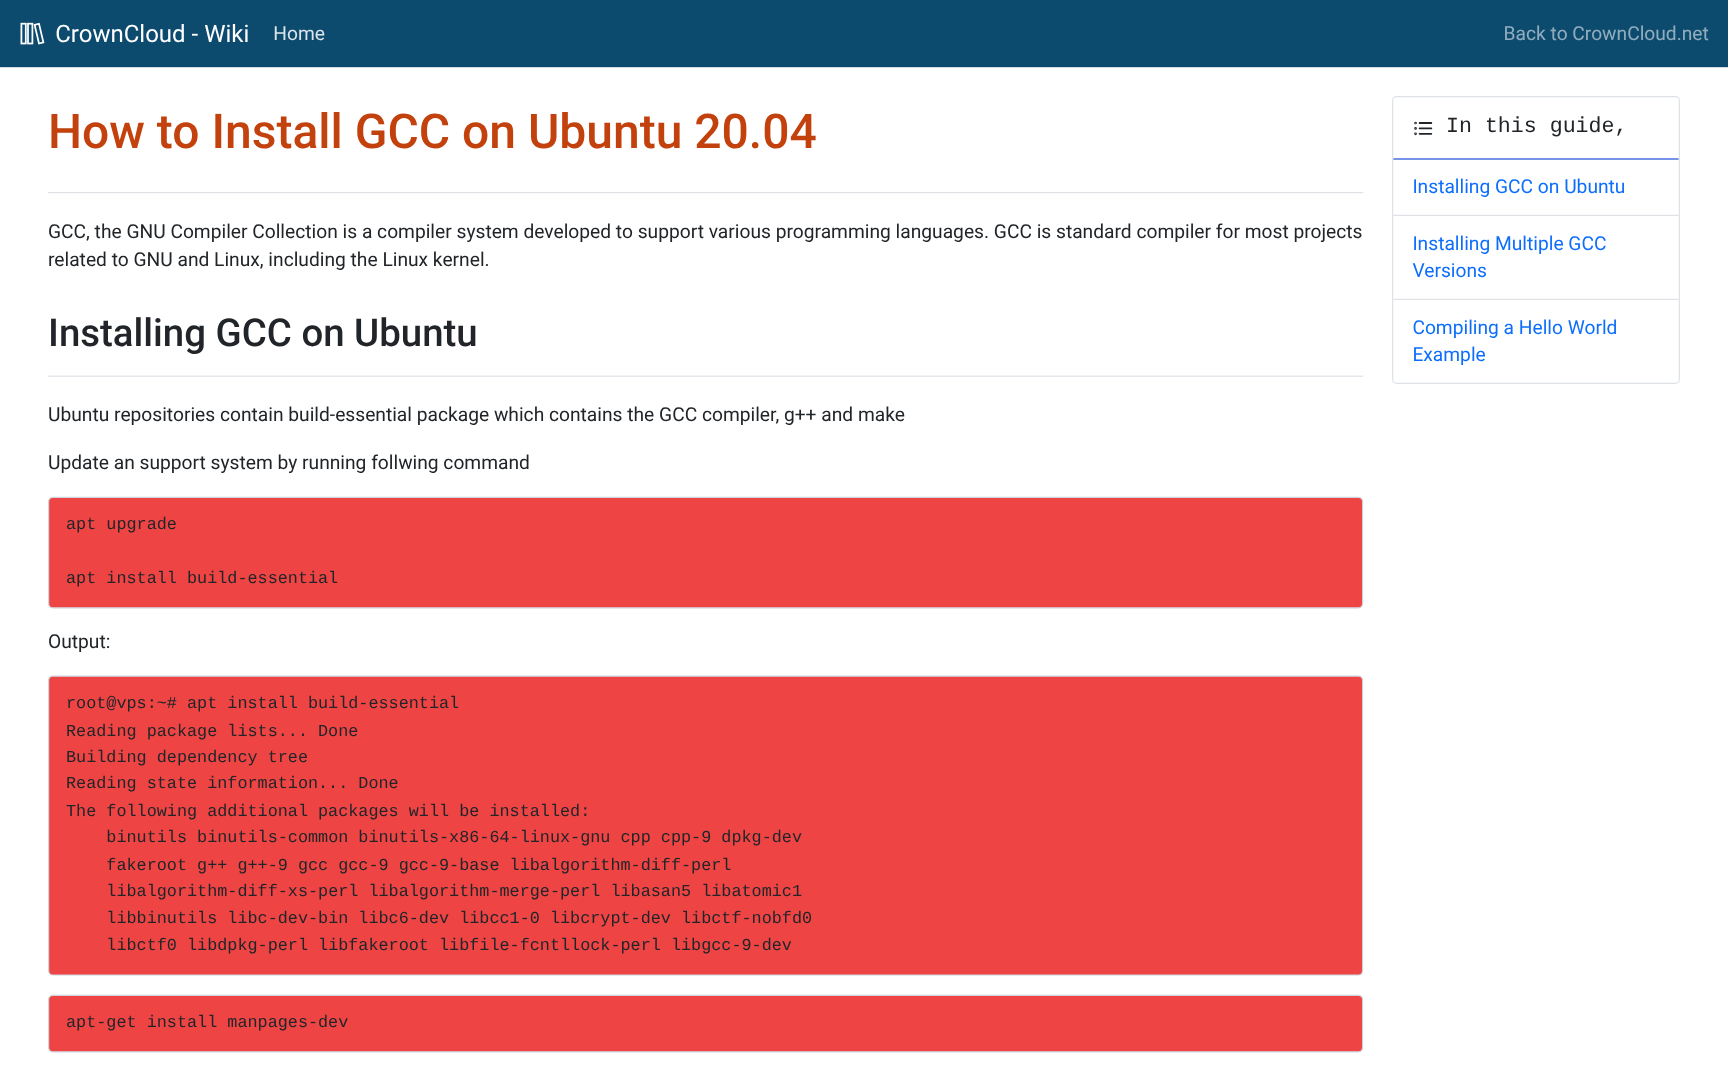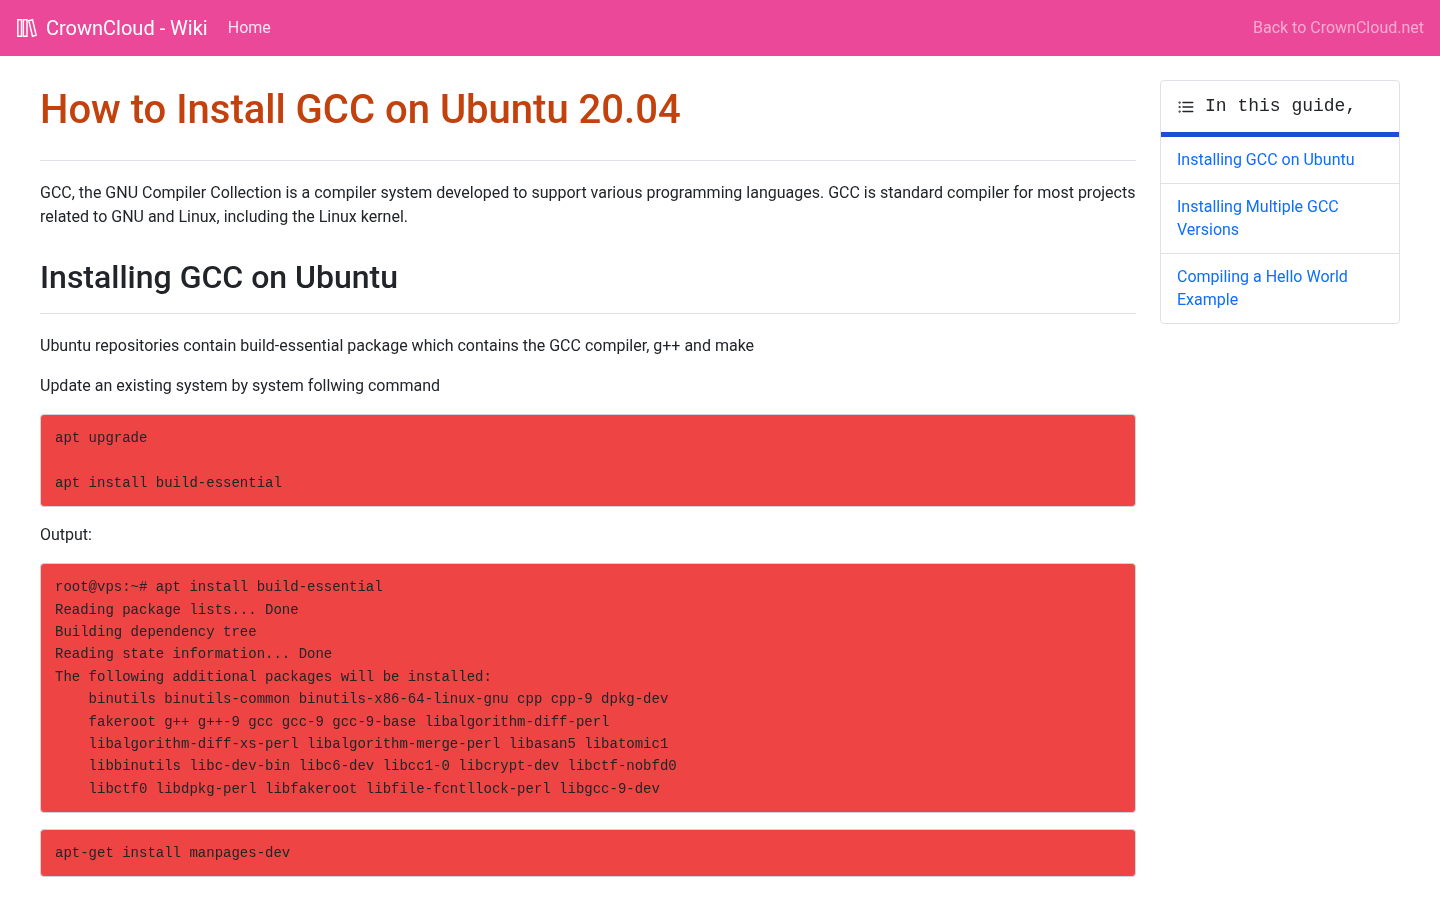--- a/index.html
+++ b/index.html
@@ -5,21 +5,21 @@
   * { box-sizing: border-box; }
   body {
     margin: 0;
     font-family: -apple-system, BlinkMacSystemFont, "Segoe UI", Roboto, "Helvetica Neue", Arial, sans-serif;
     font-size: 16px;
     line-height: 1.5;
     color: #212529;
     background: #fff;
   }
   .navbar {
-    background: #ec4899;
+    background: #0c4a6e;
     padding: 8px 16px;
     display: flex;
     align-items: center;
     justify-content: space-between;
   }
   .navbar-left { display: flex; align-items: center; gap: 20px; }
   .brand {
     display: flex;
     align-items: center;
     gap: 8px;
@@ -75,21 +75,21 @@
     white-space: pre-wrap;
     margin: 0 0 16px 0;
   }
   .toc {
     border: 1px solid #dee2e6;
     border-radius: 4px;
     overflow: hidden;
   }
   .toc-header {
     padding: 12px 16px;
-    border-bottom: 5px solid #1d4ed8;
+    border-bottom: 1px solid #1d4ed8;
     font-family: SFMono-Regular, Menlo, Monaco, Consolas, "Liberation Mono", "Courier New", monospace;
     font-size: 18px;
     display: flex;
     align-items: center;
     gap: 10px;
   }
   .toc-icon { width: 18px; height: 18px; flex-shrink: 0; }
   .toc-item {
     display: block;
     padding: 12px 16px;
@@ -122,21 +122,21 @@
 <div class="container">
   <div class="main">
     <h1>How to Install GCC on Ubuntu 20.04</h1>
     <hr>
     <p>GCC, the GNU Compiler Collection is a compiler system developed to support various programming languages. GCC is standard compiler for most projects related to GNU and Linux, including the Linux kernel.</p>
 
     <h2>Installing GCC on Ubuntu</h2>
     <hr>
 
     <p>Ubuntu repositories contain build-essential package which contains the GCC compiler, g++ and make</p>
-    <p>Update an existing system by system follwing command</p>
+    <p>Update an support system by running follwing command</p>
     <pre>apt upgrade
 
 apt install build-essential</pre>
 
     <p>Output:</p>
     <pre>root@vps:~# apt install build-essential
 Reading package lists... Done
 Building dependency tree
 Reading state information... Done
 The following additional packages will be installed:

